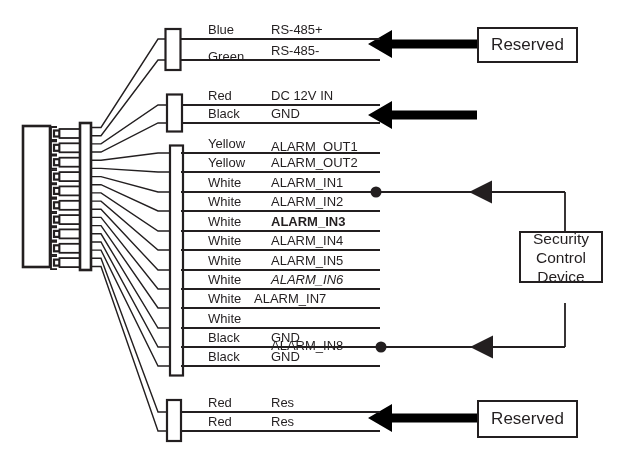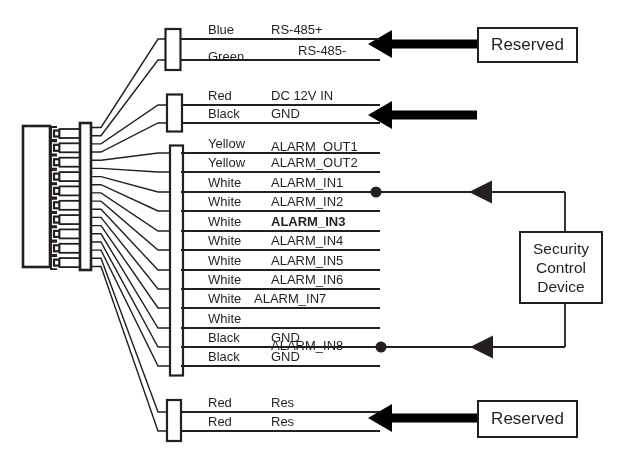--- a/index.html
+++ b/index.html
@@ -13,21 +13,21 @@
   .wire-color-label,.wire-signal-label{
     position:absolute;font-size:13px;line-height:15px;white-space:nowrap;color:#231f20;
   }
   .diagram-box{
     position:absolute;border:2.5px solid #231f20;background:#ffffff;box-sizing:border-box;
     display:flex;flex-direction:column;align-items:center;justify-content:center;
     text-align:center;color:#231f20;
   }
   .box-reserved-top   {left:477px;top:27px; width:101px;height:36px;font-size:17px;}
   .box-power          {left:477px;top:95px; width:101px;height:44px;font-size:16px;line-height:18px;}
-  .box-security       {left:519px;top:231px;width:84px; height:73px;font-size:15.5px;line-height:19px;}
+  .box-security       {left:519px;top:231px;width:84px; height:52px;font-size:15.5px;line-height:19px;}
   .box-reserved-bottom{left:477px;top:400px;width:101px;height:38px;font-size:17px;}
 </style>
 </head>
 <body>
 
 <div class="canvas">
 
   <svg class="art" viewBox="0 0 628 452">
     <g stroke="#231f20" fill="none">
 
@@ -129,21 +129,21 @@
       <path d="M477,413.5 L392,413.5 L392,404 L368,418 L392,432 L392,422.5 L477,422.5 Z" fill="#000000" stroke="none"></path>
     </g>
   </svg>
 
   <div id="wire-rows">
       <div class="wire-line" style="left: 181px; top: 38px; width: 199px;"></div>
       <div class="wire-color-label" style="left: 208px; top: 22px;">Blue</div>
       <div class="wire-signal-label" style="left: 271px; top: 22px;">RS-485+</div>
       <div class="wire-line" style="left: 181px; top: 59px; width: 199px;"></div>
       <div class="wire-color-label" style="left: 208px; top: 49px;">Green</div>
-      <div class="wire-signal-label" style="left: 271px; top: 43px; margin-left: 27px;">RS-485-</div>
+      <div class="wire-signal-label" style="left: 271px; top: 43px;">RS-485-</div>
       <div class="wire-line" style="left: 181px; top: 104px; width: 199px;"></div>
       <div class="wire-color-label" style="left: 208px; top: 88px;">Red</div>
       <div class="wire-signal-label" style="left: 271px; top: 88px;">DC 12V IN</div>
       <div class="wire-line" style="left: 181px; top: 122px; width: 199px;"></div>
       <div class="wire-color-label" style="left: 208px; top: 106px;">Black</div>
       <div class="wire-signal-label" style="left: 271px; top: 106px;">GND</div>
       <div class="wire-line" style="left: 181px; top: 152px; width: 199px;"></div>
       <div class="wire-color-label" style="left: 208px; top: 136px;">Yellow</div>
       <div class="wire-signal-label" style="left: 271px; top: 139px;">ALARM_OUT1</div>
       <div class="wire-line" style="left: 181px; top: 171px; width: 199px;"></div>
@@ -159,21 +159,21 @@
       <div class="wire-color-label" style="left: 208px; top: 214px;">White</div>
       <div class="wire-signal-label" style="left: 271px; top: 214px; font-weight: bold;">ALARM_IN3</div>
       <div class="wire-line" style="left: 181px; top: 249px; width: 199px;"></div>
       <div class="wire-color-label" style="left: 208px; top: 233px;">White</div>
       <div class="wire-signal-label" style="left: 271px; top: 233px;">ALARM_IN4</div>
       <div class="wire-line" style="left: 181px; top: 269px; width: 199px;"></div>
       <div class="wire-color-label" style="left: 208px; top: 253px;">White</div>
       <div class="wire-signal-label" style="left: 271px; top: 253px;">ALARM_IN5</div>
       <div class="wire-line" style="left: 181px; top: 288px; width: 199px;"></div>
       <div class="wire-color-label" style="left: 208px; top: 272px;">White</div>
-      <div class="wire-signal-label" style="left: 271px; top: 272px;">ALARM_IN6</div>
+      <div class="wire-signal-label" style="left: 271px; top: 272px; font-style: italic;">ALARM_IN6</div>
       <div class="wire-line" style="left: 181px; top: 307px; width: 199px;"></div>
       <div class="wire-color-label" style="left: 208px; top: 291px;">White</div>
       <div class="wire-signal-label" style="left: 254px; top: 291px; text-align: right;">ALARM_IN7</div>
       <div class="wire-line" style="left: 181px; top: 327px; width: 199px;"></div>
       <div class="wire-color-label" style="left: 208px; top: 311px;">White</div>
       <div class="wire-signal-label" style="left: 271px; top: 311px; margin-top: 27px;">ALARM_IN8</div>
       <div class="wire-line" style="left: 181px; top: 346px; width: 199px;"></div>
       <div class="wire-color-label" style="left: 208px; top: 330px;">Black</div>
       <div class="wire-signal-label" style="left: 271px; top: 330px;">GND</div>
       <div class="wire-line" style="left: 181px; top: 365px; width: 199px;"></div>

